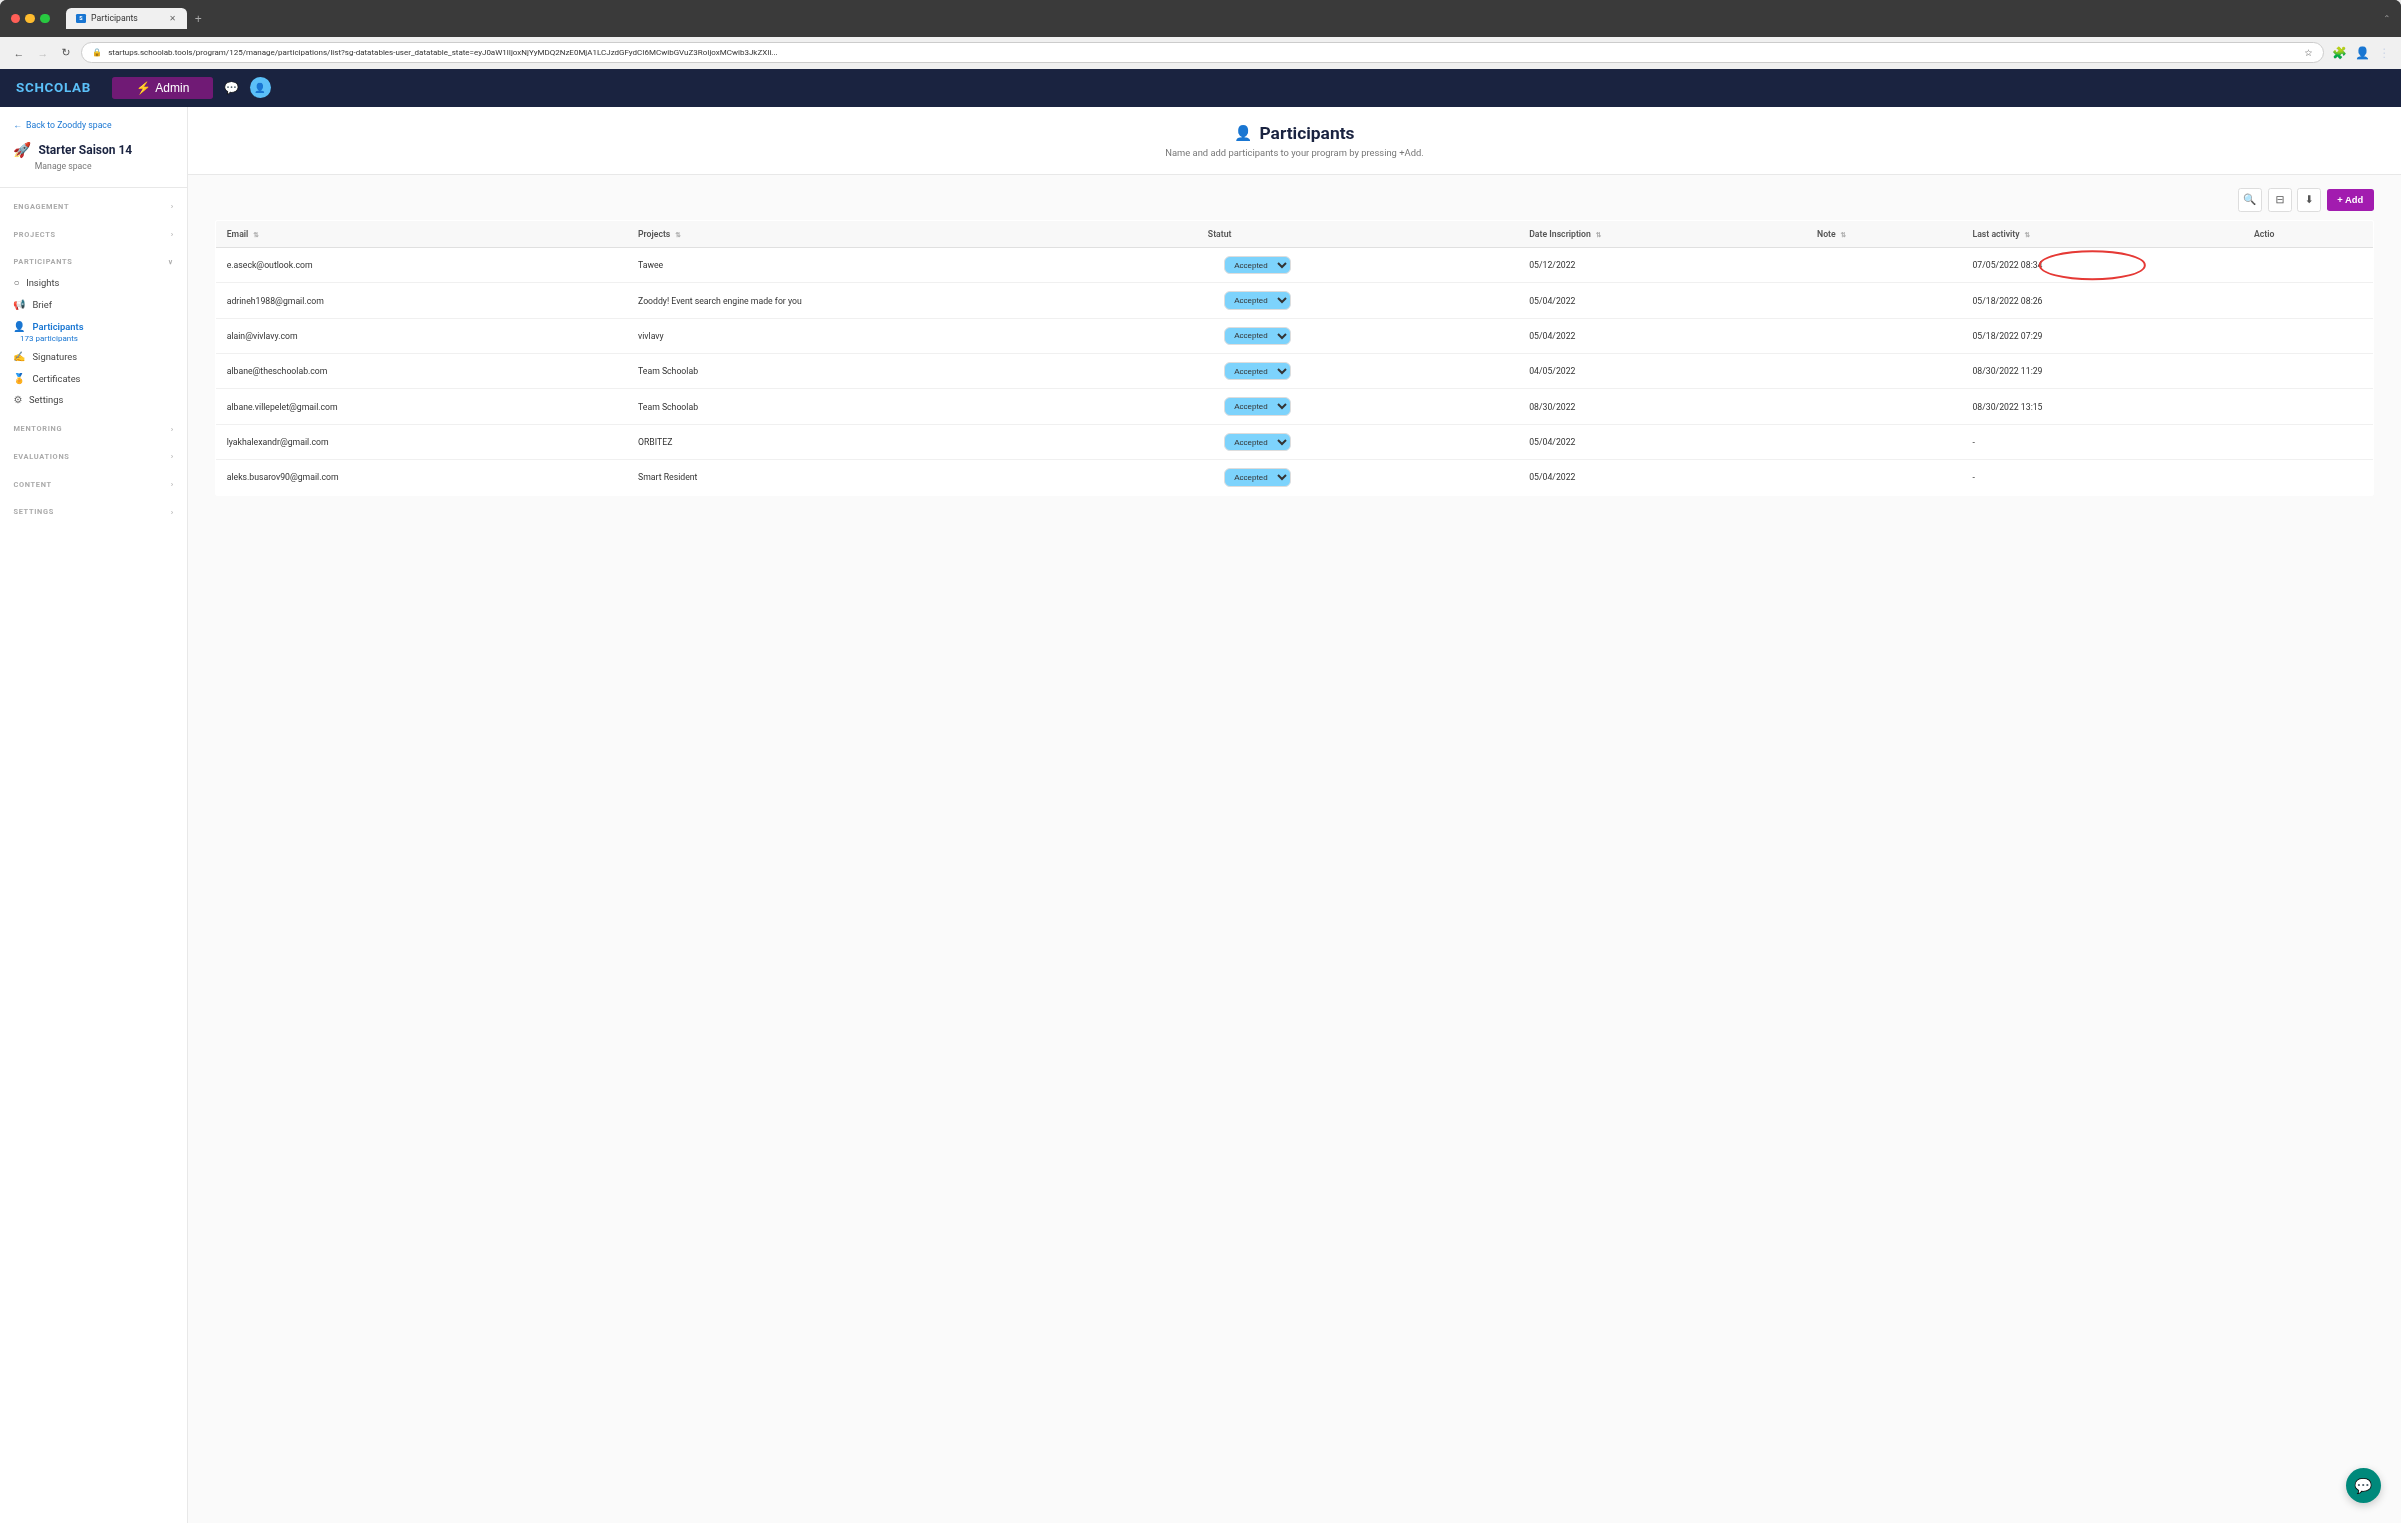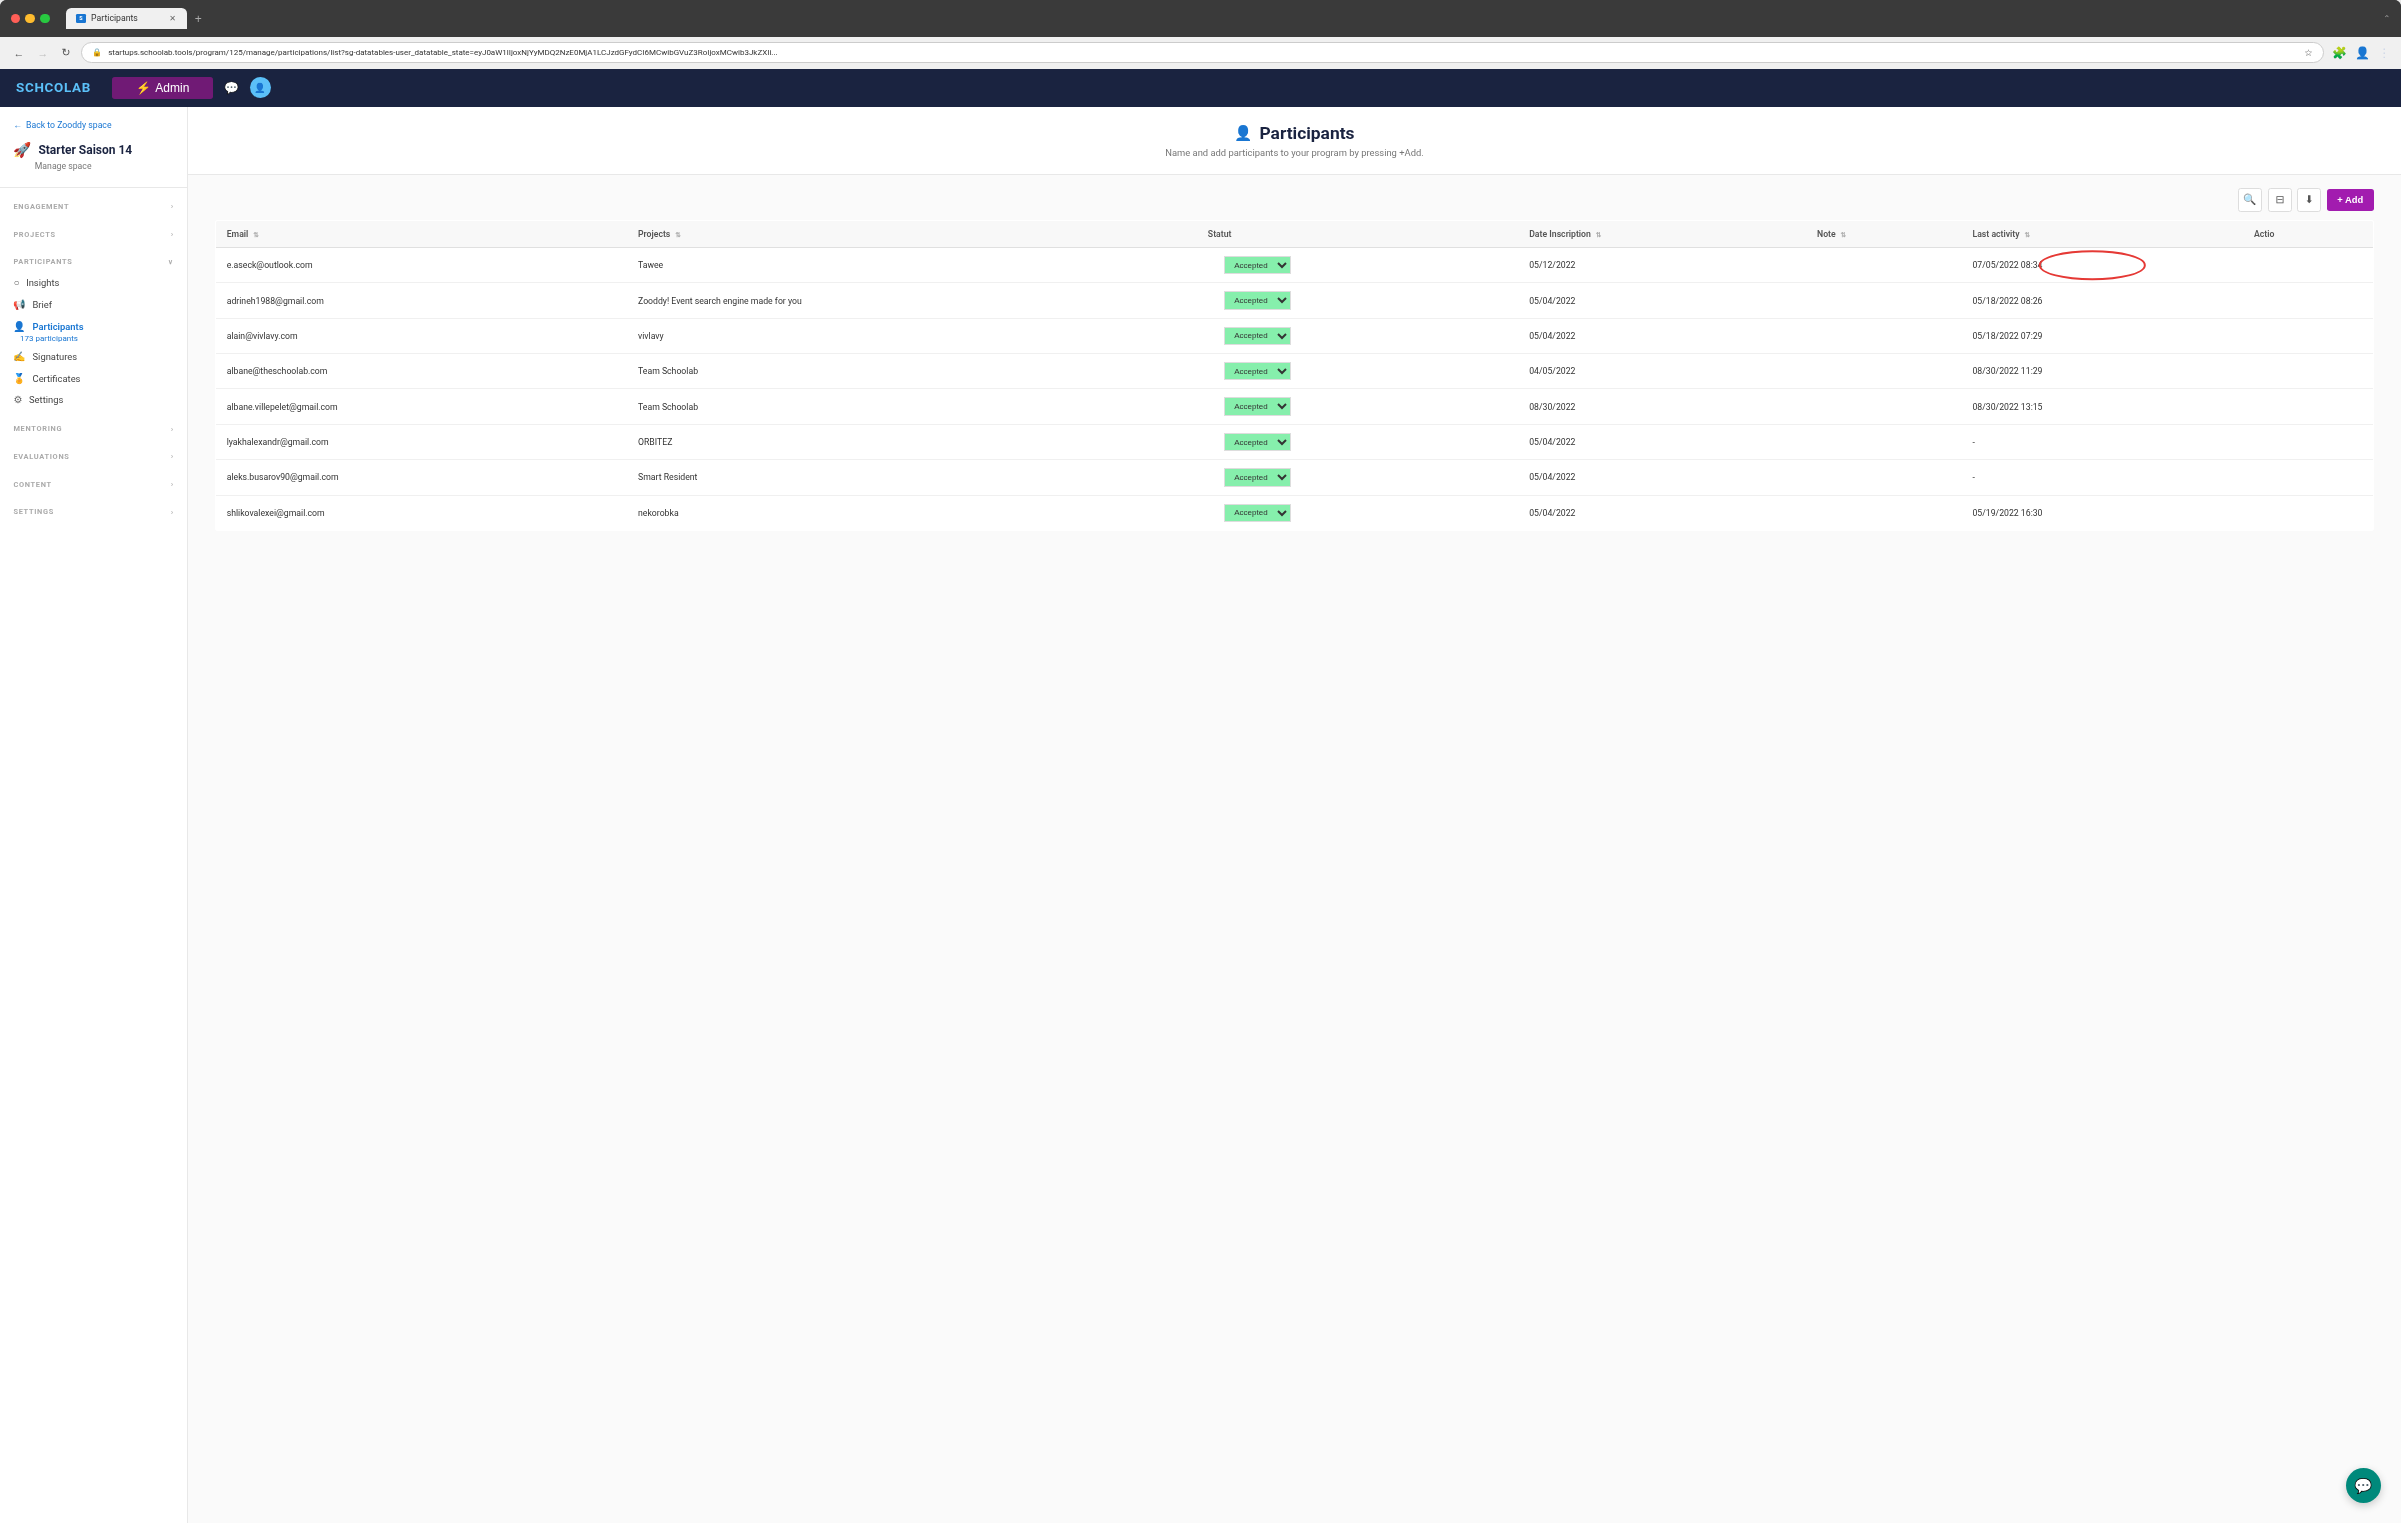--- a/index.html
+++ b/index.html
@@ -320,23 +320,23 @@
     }
     tbody tr:last-child { border-bottom: none; }
     tbody td {
       padding: 8px 10.7px;
       font-size: 8.7px;
       color: #333;
     }
 
     
     .status-select {
-      background: #86efac;
+      background: #7dd3fc;
       border: 0.7px solid #ddd;
-      border-radius: 0;
+      border-radius: 6px;
       padding: 2.7px 5.4px;
       font-size: 8px;
       color: #333;
       cursor: pointer;
       min-width: 67px;
       margin-left: 16px;
     }
 
     
     .highlighted-cell {
@@ -620,29 +620,20 @@
                 </tr>
                 <tr>
                   <td>aleks.busarov90@gmail.com</td>
                   <td>Smart Resident</td>
                   <td><select class="status-select"><option>Accepted</option></select></td>
                   <td>05/04/2022</td>
                   <td></td>
                   <td style="position: relative; white-space: nowrap;"><span>-</span></td>
                   <td></td>
                 </tr>
-                <tr>
-                  <td>shlikovalexei@gmail.com</td>
-                  <td>nekorobka</td>
-                  <td><select class="status-select"><option>Accepted</option></select></td>
-                  <td>05/04/2022</td>
-                  <td></td>
-                  <td style="position: relative; white-space: nowrap;"><span>05/19/2022 16:30</span></td>
-                  <td></td>
-                </tr>
               </tbody>
           </table>
         </div>
       </main>
     </div>
   </div>
 </div>
 
 <div class="chat-bubble">
   <span class="chat-bubble-icon">💬</span>

